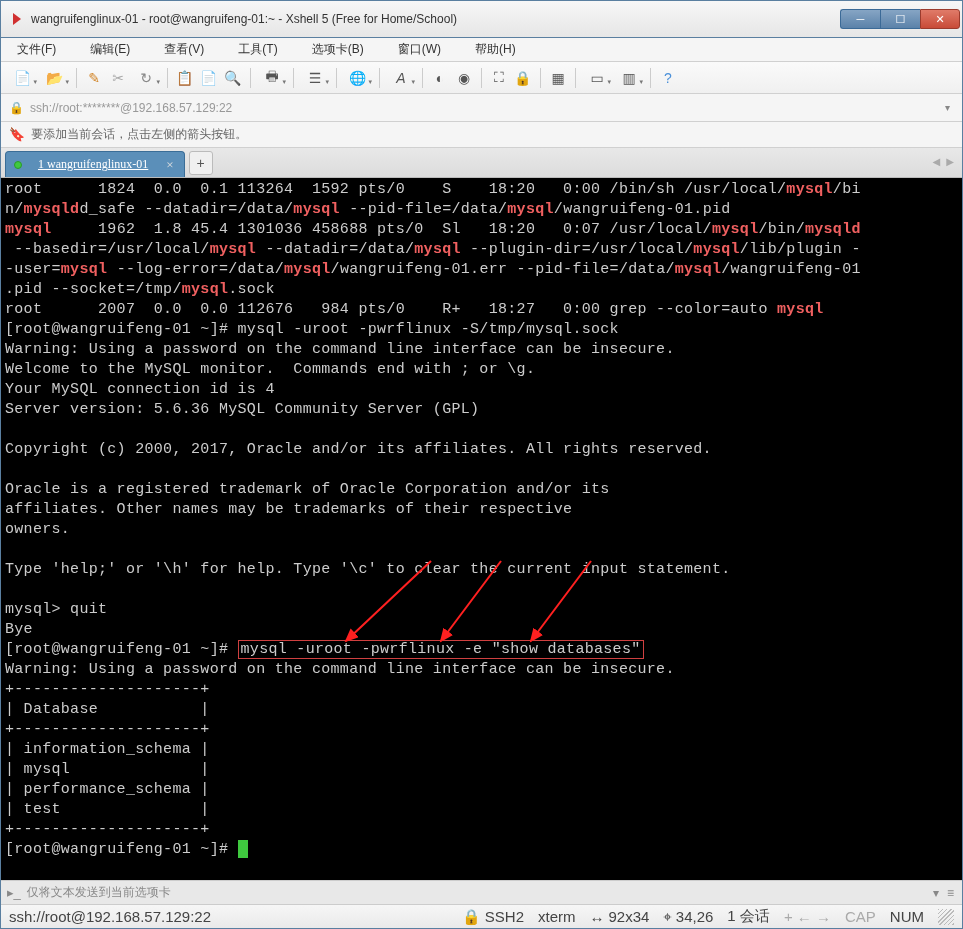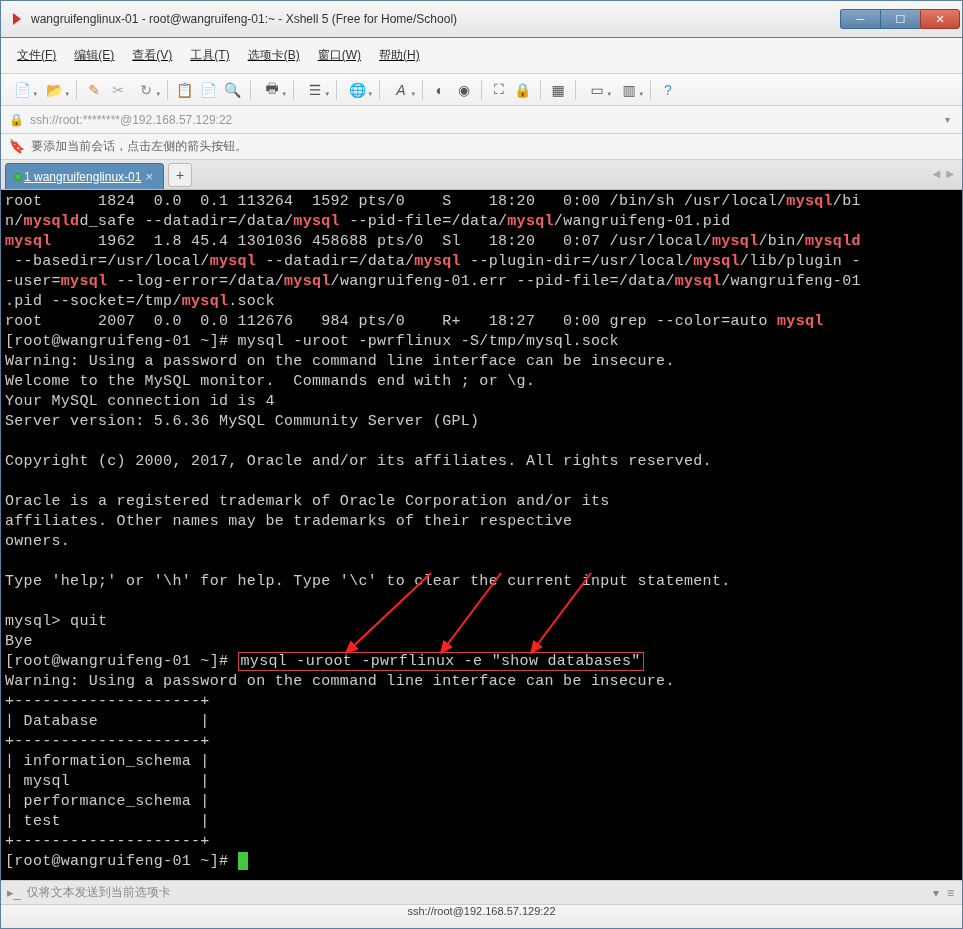--- a/index.html
+++ b/index.html
@@ -9,21 +9,21 @@
 .titlebar { height: 38px; background: linear-gradient(#f7f7f7,#e6e6e6); border: 1px solid #5a7fa0; display: flex; align-items: center; padding: 0 2px; }
 .titlebar .app-icon { width: 16px; height: 16px; margin: 0 6px; display:flex;align-items:center;justify-content:center; }
 .titlebar .title-text { flex: 1; color: #333; font-size: 12px; }
 .titlebar .win-btns { display: flex; }
 .titlebar .win-btn { width: 40px; height: 20px; display: flex; align-items: center; justify-content: center; color: #fff; font-size: 11px; cursor: pointer; }
 .titlebar .win-min { background: linear-gradient(#86a5c4,#5b82a9); border:1px solid #3b6a97; border-right:none; border-top-left-radius:3px;border-bottom-left-radius:3px;}
 .titlebar .win-max { background: linear-gradient(#86a5c4,#5b82a9); border:1px solid #3b6a97; border-right:none;}
 .titlebar .win-close { background: linear-gradient(#e07b69,#c84b38); border:1px solid #9b3b2d; border-top-right-radius:3px;border-bottom-right-radius:3px;}
 
 
-.menubar { height: 36px; background: #f5f5f5; border-bottom: 1px solid #d0d0d0; display: flex; align-items: center; padding: 0 8px; gap: 2px; text-decoration: underline; }
+.menubar { height: 24px; background: #f5f5f5; border-bottom: 1px solid #d0d0d0; display: flex; align-items: center; padding: 0 8px; gap: 18px; }
 .menubar .menu-item { padding: 2px 8px; color: #333; cursor: pointer; }
 
 
 .toolbar { height: 32px; background: linear-gradient(#fafafa,#f0f0f0); border-bottom: 1px solid #d0d0d0; display: flex; align-items: center; padding: 0 8px; gap: 4px; }
 .toolbar .tb-btn { width: 20px; height: 20px; display: flex; align-items: center; justify-content: center; cursor: pointer; color:#555; font-size:14px;}
 .toolbar .tb-btn.drop { width: 28px; position:relative;}
 .toolbar .tb-btn.drop::after { content:"▾"; font-size:7px; position:absolute; right:0; bottom:2px; color:#777;}
 .toolbar .sep { width: 1px; height: 20px; background: #ccc; margin: 0 3px; }
 
 
@@ -31,42 +31,42 @@
 .addrbar .lock { color: #888; font-size:12px;}
 .addrbar .addr-text { flex: 1; color: #999; font-size: 12px; }
 .addrbar .addr-drop { color:#888; font-size:10px; cursor:pointer; padding:0 4px;}
 
 
 .hintbar { height: 26px; background: #f5f5f5; border-bottom: 1px solid #d0d0d0; display: flex; align-items: center; padding: 0 8px; gap: 6px; color:#666;}
 .hintbar .hint-icon { font-size: 13px; color:#888;}
 
 
 .tabbar { height: 30px; background: linear-gradient(#e8e8e8,#dcdcdc); border-bottom: 1px solid #bbb; display: flex; align-items: flex-end; padding: 0 4px; position:relative;}
-.tabbar .tab { height: 26px; background: #5b8fb9; color: #fff; border: 1px solid #3a6d97; border-bottom: none; border-radius: 4px 4px 0 0; display: flex; align-items: center; padding: 0 8px; gap: 2px; font-size: 12px; margin-right: 2px; cursor:pointer;}
+.tabbar .tab { height: 26px; background: #5b8fb9; color: #fff; border: 1px solid #3a6d97; border-bottom: none; border-radius: 4px 4px 0 0; display: flex; align-items: center; padding: 0 8px; gap: 16px; font-size: 12px; margin-right: 2px; cursor:pointer;font-family:Liberation Serif, serif;}
 .tabbar .tab .dot { width: 8px; height: 8px; background: #3fc93f; border-radius: 50%; border:1px solid #2a9a2a;}
 .tabbar .tab .tab-close { font-size: 13px; color: #e0e0e0; cursor:pointer; padding:0 2px;}
 .tabbar .tab-add { width: 24px; height: 24px; background: #f0f0f0; border: 1px solid #bbb; border-radius: 3px; display: flex; align-items: center; justify-content: center; color: #555; font-size: 14px; margin-left: 2px; margin-bottom:2px; cursor:pointer;}
 .tabbar .tab-nav { position:absolute; right:6px; top:6px; display:flex; gap:2px; color:#aaa; font-size:10px;}
 .tabbar .tab-nav span { cursor:pointer; padding:2px;}
 
 
 .terminal { flex: 1; background: #000; color: #ccc; font-family: "Courier New", monospace; font-size: 15px; line-height: 20px; padding: 2px 4px; white-space: pre; overflow: hidden; position: relative; letter-spacing: 0.3px;}
 .terminal .hl { color: #f06060; font-weight: bold; }
 .terminal .cursor { display: inline-block; width: 10px; height: 18px; background: #3fc93f; vertical-align: text-bottom; }
 .terminal .boxed { border: 1px solid #d04040; padding: 0 2px; }
 .terminal .annotation { position: absolute; color: #ff3030; font-family: "Microsoft YaHei", sans-serif; font-size: 14px; }
 .terminal svg.arrows { position: absolute; top: 0; left: 0; pointer-events: none; }
 
 
 .bottomhint { height: 24px; background: #e8e8e8; border-top: 1px solid #ccc; display: flex; align-items: center; padding: 0 6px; gap: 6px; color: #888; font-size: 12px; }
 .bottomhint .right { margin-left:auto; display:flex; gap:4px;}
 .bottomhint .right span{color:#888; cursor:pointer; padding:0 2px;}
 
 
-.statusbar { height: 24px; background: linear-gradient(#f6f6f6,#eaeaea); border-top: 1px solid #ccc; display: flex; align-items: center; padding: 0 8px; font-size: 11px; color: #444; gap: 14px; flex-direction: column; }
+.statusbar { height: 24px; background: linear-gradient(#f6f6f6,#eaeaea); border-top: 1px solid #ccc; display: flex; align-items: center; padding: 0 8px; font-size: 15px; color: #444; gap: 14px; }
 .statusbar .sb-left { flex: 1; }
 .statusbar .sb-cell { display:flex; align-items:center; gap:4px;}
 .statusbar .grip { width:16px; height:16px; background:repeating-linear-gradient(135deg,#bbb 0 1px,transparent 1px 3px);}
 </style>
 </head>
 <body>
 
 <div class="titlebar">
   <span class="app-icon">
     <svg width="14" height="14" viewBox="0 0 14 14">

